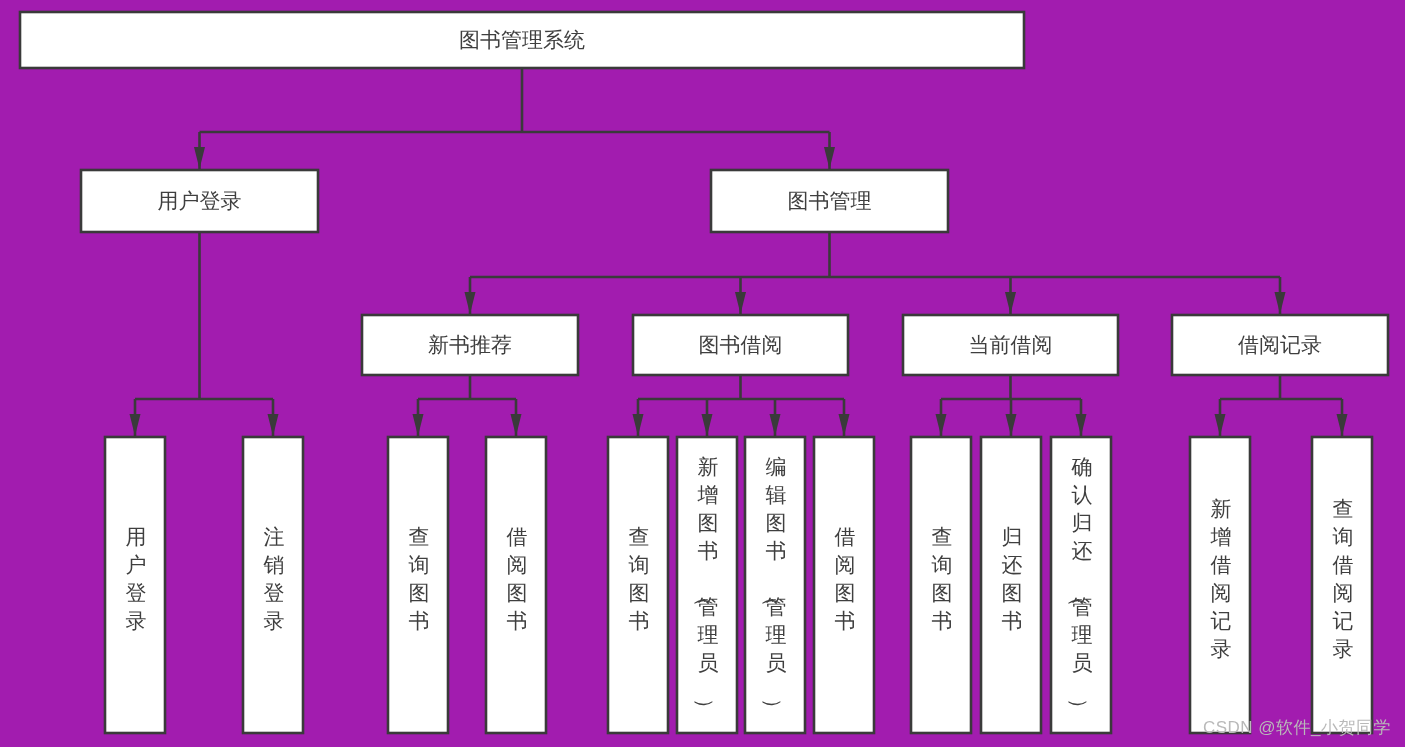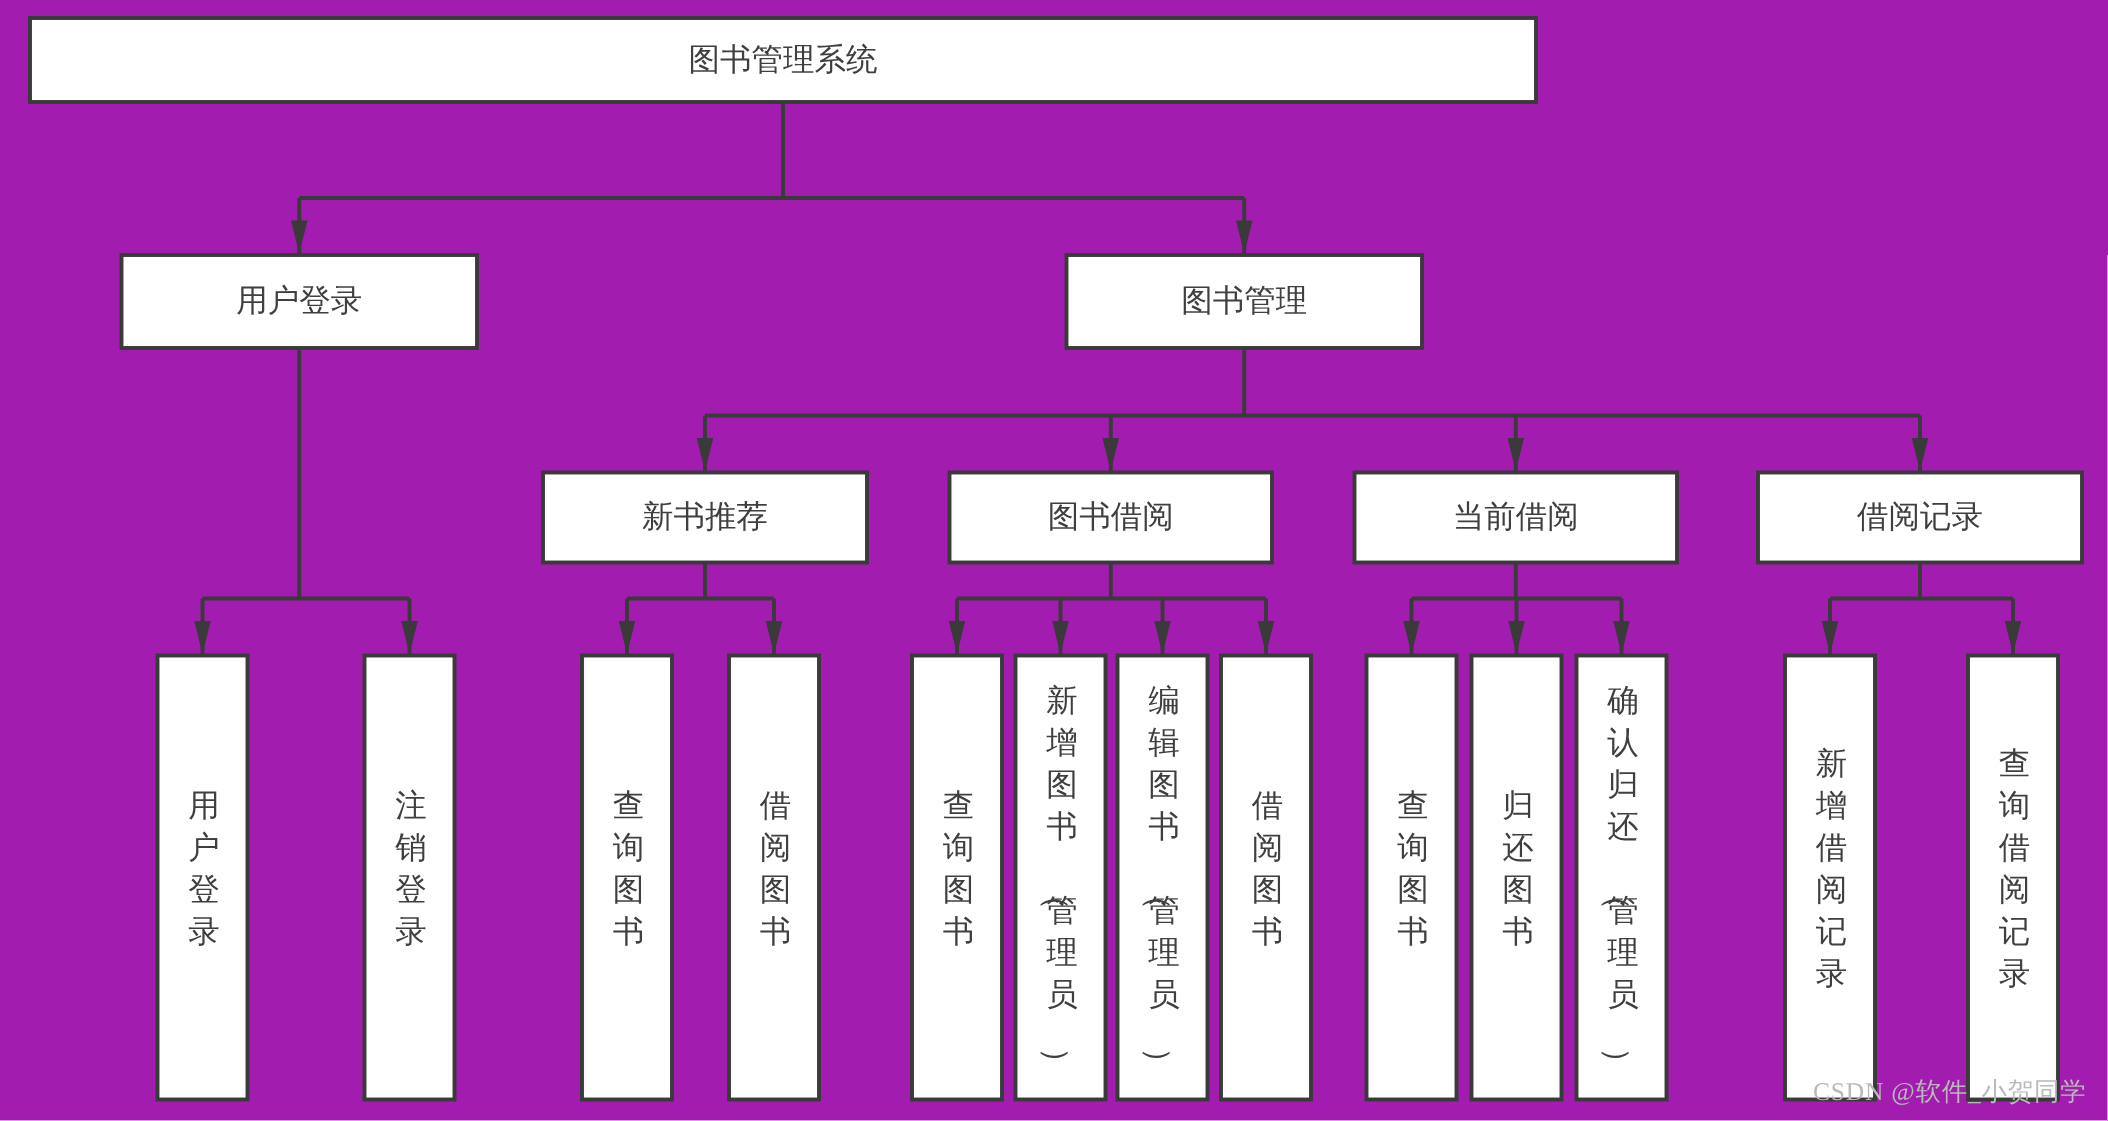--- a/index.html
+++ b/index.html
@@ -51,21 +51,21 @@
   .node-label-vertical {
     fill: #3f3f3f;
     font-family: "Liberation Sans", "DejaVu Sans", sans-serif;
     font-size: 21px;
     text-anchor: middle;
   }
   .watermark {
     position: absolute;
     right: 14px;
     bottom: 8px;
-    font-family: Liberation Serif, serif;
+    font-family: Liberation Sans, sans-serif;
     font-size: 17px;
     color: #b9b9b9;
     letter-spacing: 0.5px;
     white-space: nowrap;
     user-select: none;
   }
 </style>
 </head>
 <body>
 

